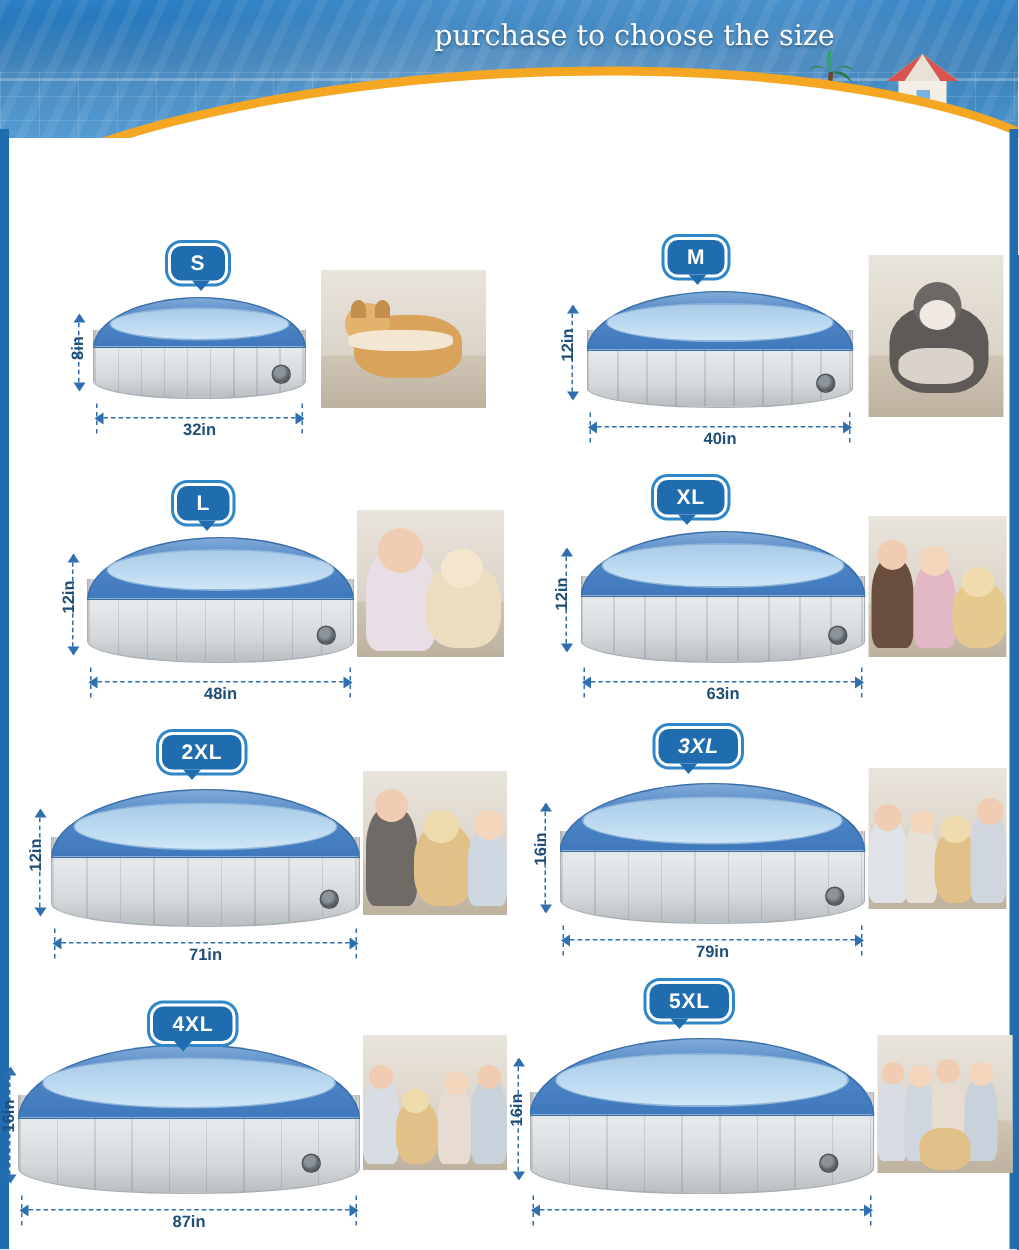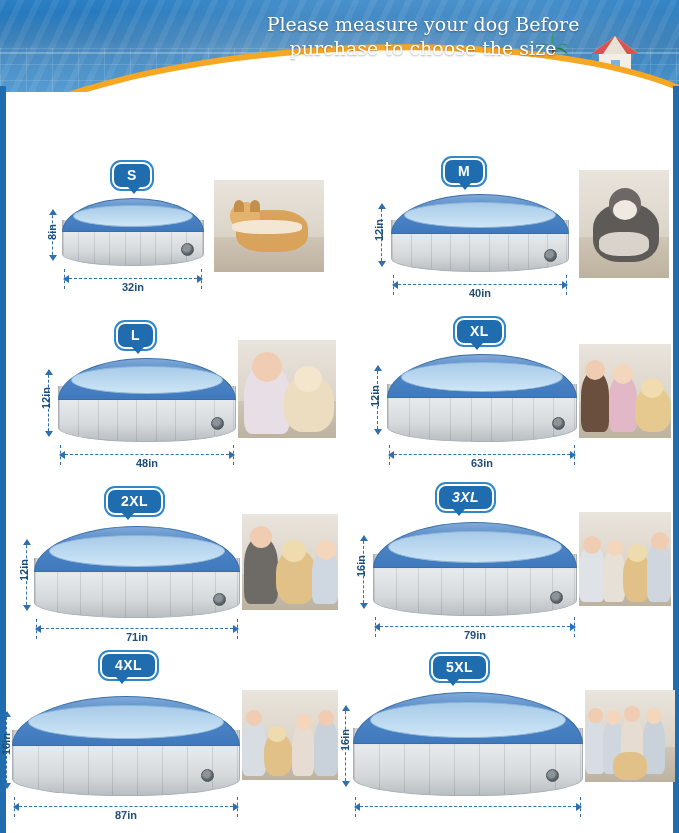--- a/index.html
+++ b/index.html
@@ -277,21 +277,20 @@
       <rect x="10" y="20" width="32" height="18" fill="#f3efe6"></rect>
       <rect x="22" y="26" width="9" height="12" fill="#7bb3e0"></rect>
     </svg>
 
     <div class="float-ring"></div>
 
     <div class="banner-swoosh-yellow"></div>
     <div class="banner-swoosh"></div>
 
     <div class="banner-headline">
-      <div>Please measure your dog Before</div>
       <div>purchase to choose the size</div>
     </div>
   </div>
 
   <div class="side-bar-left"></div>
   <div class="side-bar-right"></div>
 
   <div class="grid">
 
     <div class="row">
@@ -381,21 +380,21 @@
           <div class="bg"></div>
             <div class="floor"></div>
           <div class="blobperson" style="left:6px; top:26px; width:46px; height:68px; background:#e8dfe6;"></div>
           <div class="head" style="left:14px; top:12px; width:30px; height:30px; background:#f0cdb2;"></div>
           <div class="blobdog" style="left:46px; top:36px; width:50px; height:56px; background:#ecdcc0;"></div>
           <div class="head" style="left:56px; top:26px; width:28px; height:26px; background:#f3e6cd;"></div>
         </div>
       </div>
 
       <div class="cell" style="height:170px">
-        <div class="bubble" style="left:116px; top:10px;">XL</div>
+        <div class="bubble" style="left:97px; top:10px;">XL</div>
 
         <div class="pool" style="left:48px; top:46px; width:190px; height:88px;">
           <div class="wall" style="top:30px; height:58px;"></div>
           <div class="rim" style="height:44px;"></div>
           <div class="inner" style="left:14px; right:14px; top:8px; height:30px;"></div>
           <div class="drain" style="right:12px; bottom:12px;"></div>
         </div>
 
         <div class="dim-v" style="left:38px; top:58px; height:68px;"></div>
         <div class="dim-label-v" style="left:14px; top:82px; width:44px; text-align:center;">12in</div>
@@ -482,21 +481,21 @@
           <div class="head" style="left:48px; top:32px; width:20px; height:18px; background:#efdcae;"></div>
           <div class="blobperson" style="left:68px; top:30px; width:24px; height:60px; background:#cfd6dd;"></div>
           <div class="head" style="left:72px; top:20px; width:18px; height:18px; background:#f0cdb2;"></div>
         </div>
       </div>
     </div>
 
     <div class="row">
 
       <div class="cell" style="height:180px">
-        <div class="bubble" style="left:94px; top:4px;">4XL</div>
+        <div class="bubble" style="left:94px; top:21px;">4XL</div>
 
         <div class="pool" style="left:6px; top:48px; width:228px; height:100px;">
           <div class="wall" style="top:34px; height:66px;"></div>
           <div class="rim" style="height:50px;"></div>
           <div class="inner" style="left:16px; right:16px; top:9px; height:34px;"></div>
           <div class="drain" style="right:26px; bottom:14px;"></div>
         </div>
 
         <div class="dim-v" style="left:0px; top:64px; height:76px;"></div>
         <div class="dim-label-v" style="left:-22px; top:90px; width:44px; text-align:center;">16in</div>

